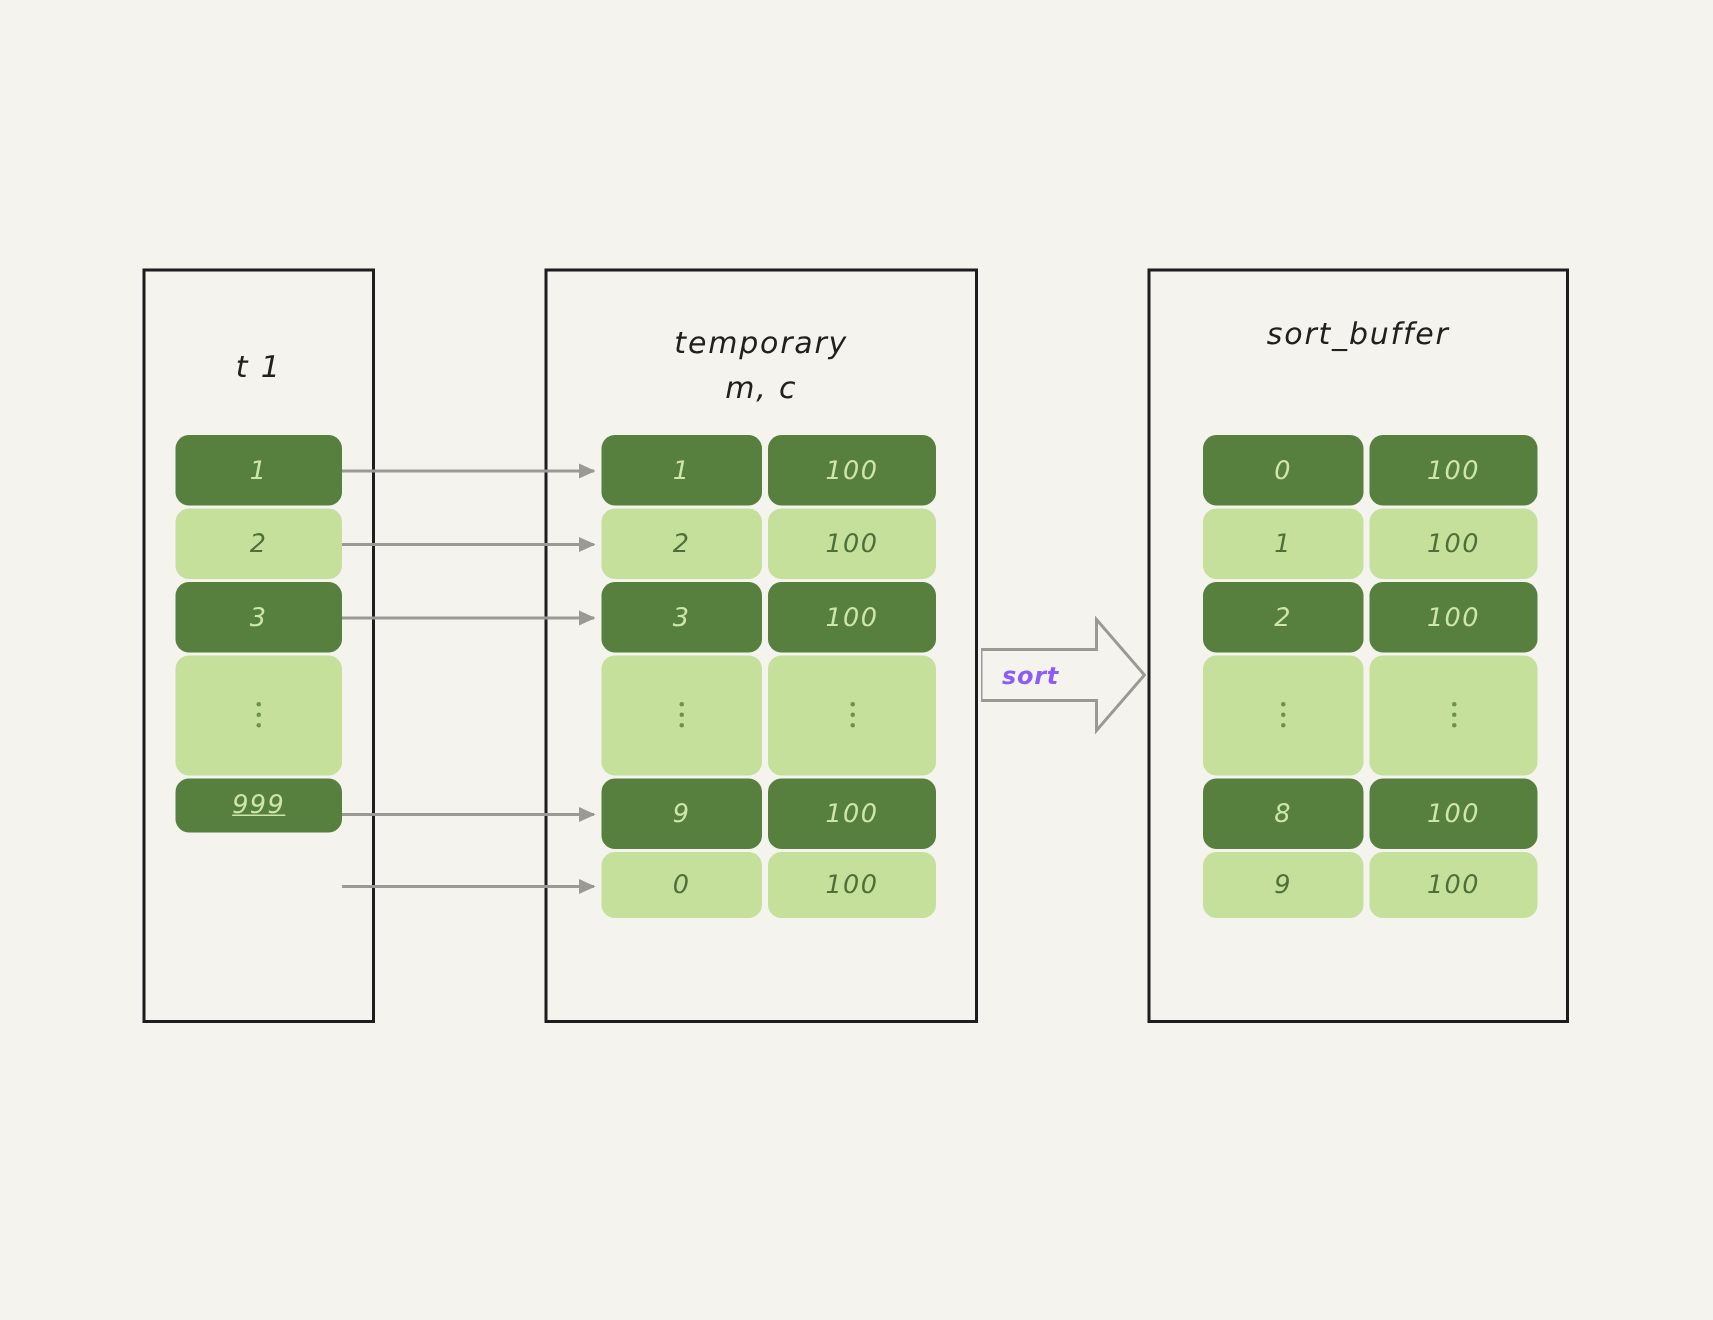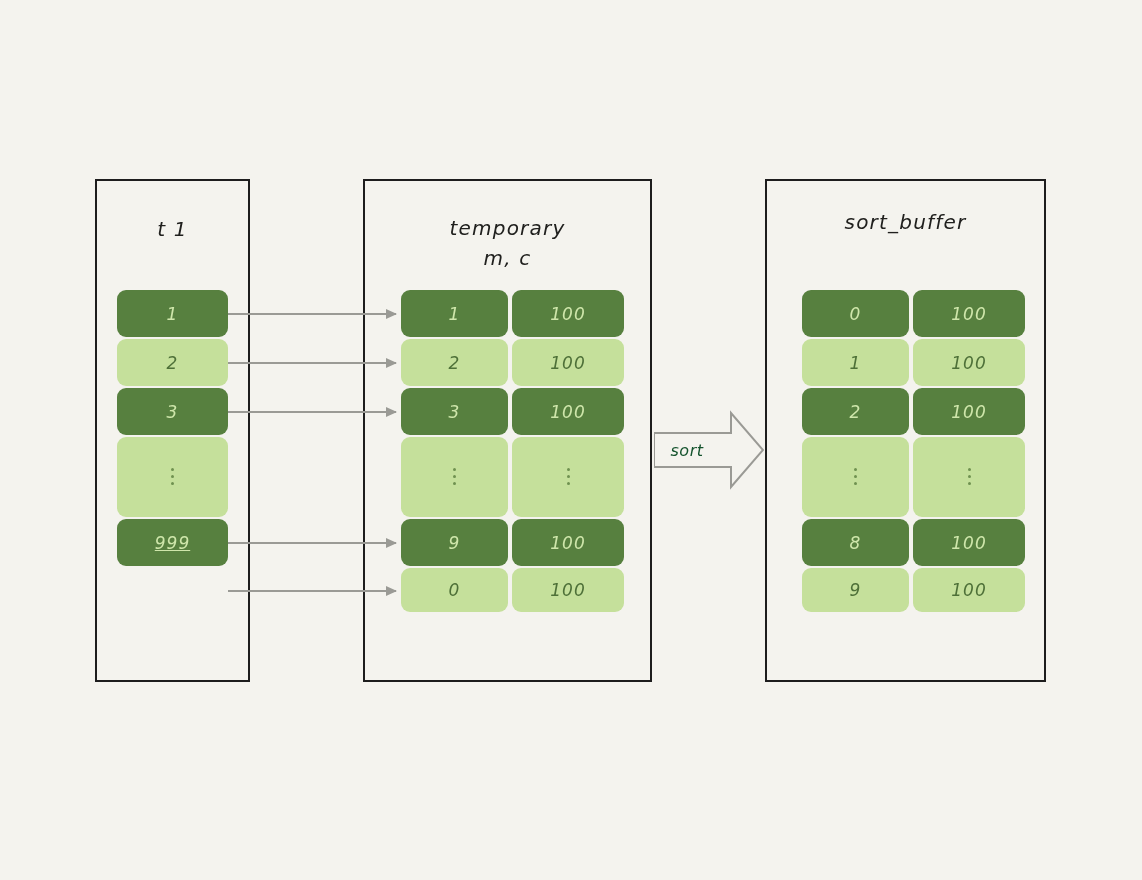--- a/index.html
+++ b/index.html
@@ -110,31 +110,32 @@
   }
   .blockarrow svg { display: block; }
   .blockarrow-label {
     position: absolute;
     left: 0;
     right: 0;
     text-align: center;
     font-family: "DejaVu Sans", sans-serif;
     font-style: italic;
     font-size: 16px;
-    color: #14532d;
+    color: #8b5cf6;
     letter-spacing: 0.5px;
+    font-weight: bold;
   }
 </style>
 </head>
 <body>
 
 <div id="canvas">
 
   <div class="panel" style="left:95px; top:179px; width:155px; height:503px;">
-    <div class="panel-title" style="top:33px;text-align:center;">t 1</div>
+    <div class="panel-title" style="top:48px;text-align:center;">t 1</div>
   </div>
   <div class="rowstack" style="left:117px; top:290px; width:111px; height:322px;">
     <div class="row" style="top:0px; left:0px; width:111px; height:47px;">
       <div class="cell dark" style="width:111px;height:47px;">1</div>
     </div>
     <div class="row" style="top:49px; left:0px; width:111px; height:47px;">
       <div class="cell light" style="width:111px;height:47px;">2</div>
     </div>
     <div class="row" style="top:98px; left:0px; width:111px; height:47px;">
       <div class="cell dark" style="width:111px;height:47px;">3</div>
@@ -142,21 +143,21 @@
     <div class="row" style="top:147px; left:0px; width:111px; height:80px;">
       <div class="cell light" style="width:111px;height:80px;">
         <span class="dots">
             <i></i>
             <i></i>
             <i></i>
           </span>
       </div>
     </div>
     <div class="row" style="top:229px; left:0px; width:111px; height:47px;">
-      <div class="cell dark" style="width:111px;height:47px;text-decoration:underline;">999</div>
+      <div class="cell dark" style="width:111px;height:36px;text-decoration:underline;">999</div>
     </div>
   </div>
 
   <div class="panel" style="left:363px; top:179px; width:289px; height:503px;">
     <div class="panel-title" style="top:32px;">temporary
 m, c</div>
   </div>
   <div class="rowstack" style="left:401px; top:290px; width:223px; height:322px;">
     <div class="row" style="top:0px; left:0px; width:223px; height:47px;">
       <div class="cell dark" style="width:107px;height:47px;">1</div>

